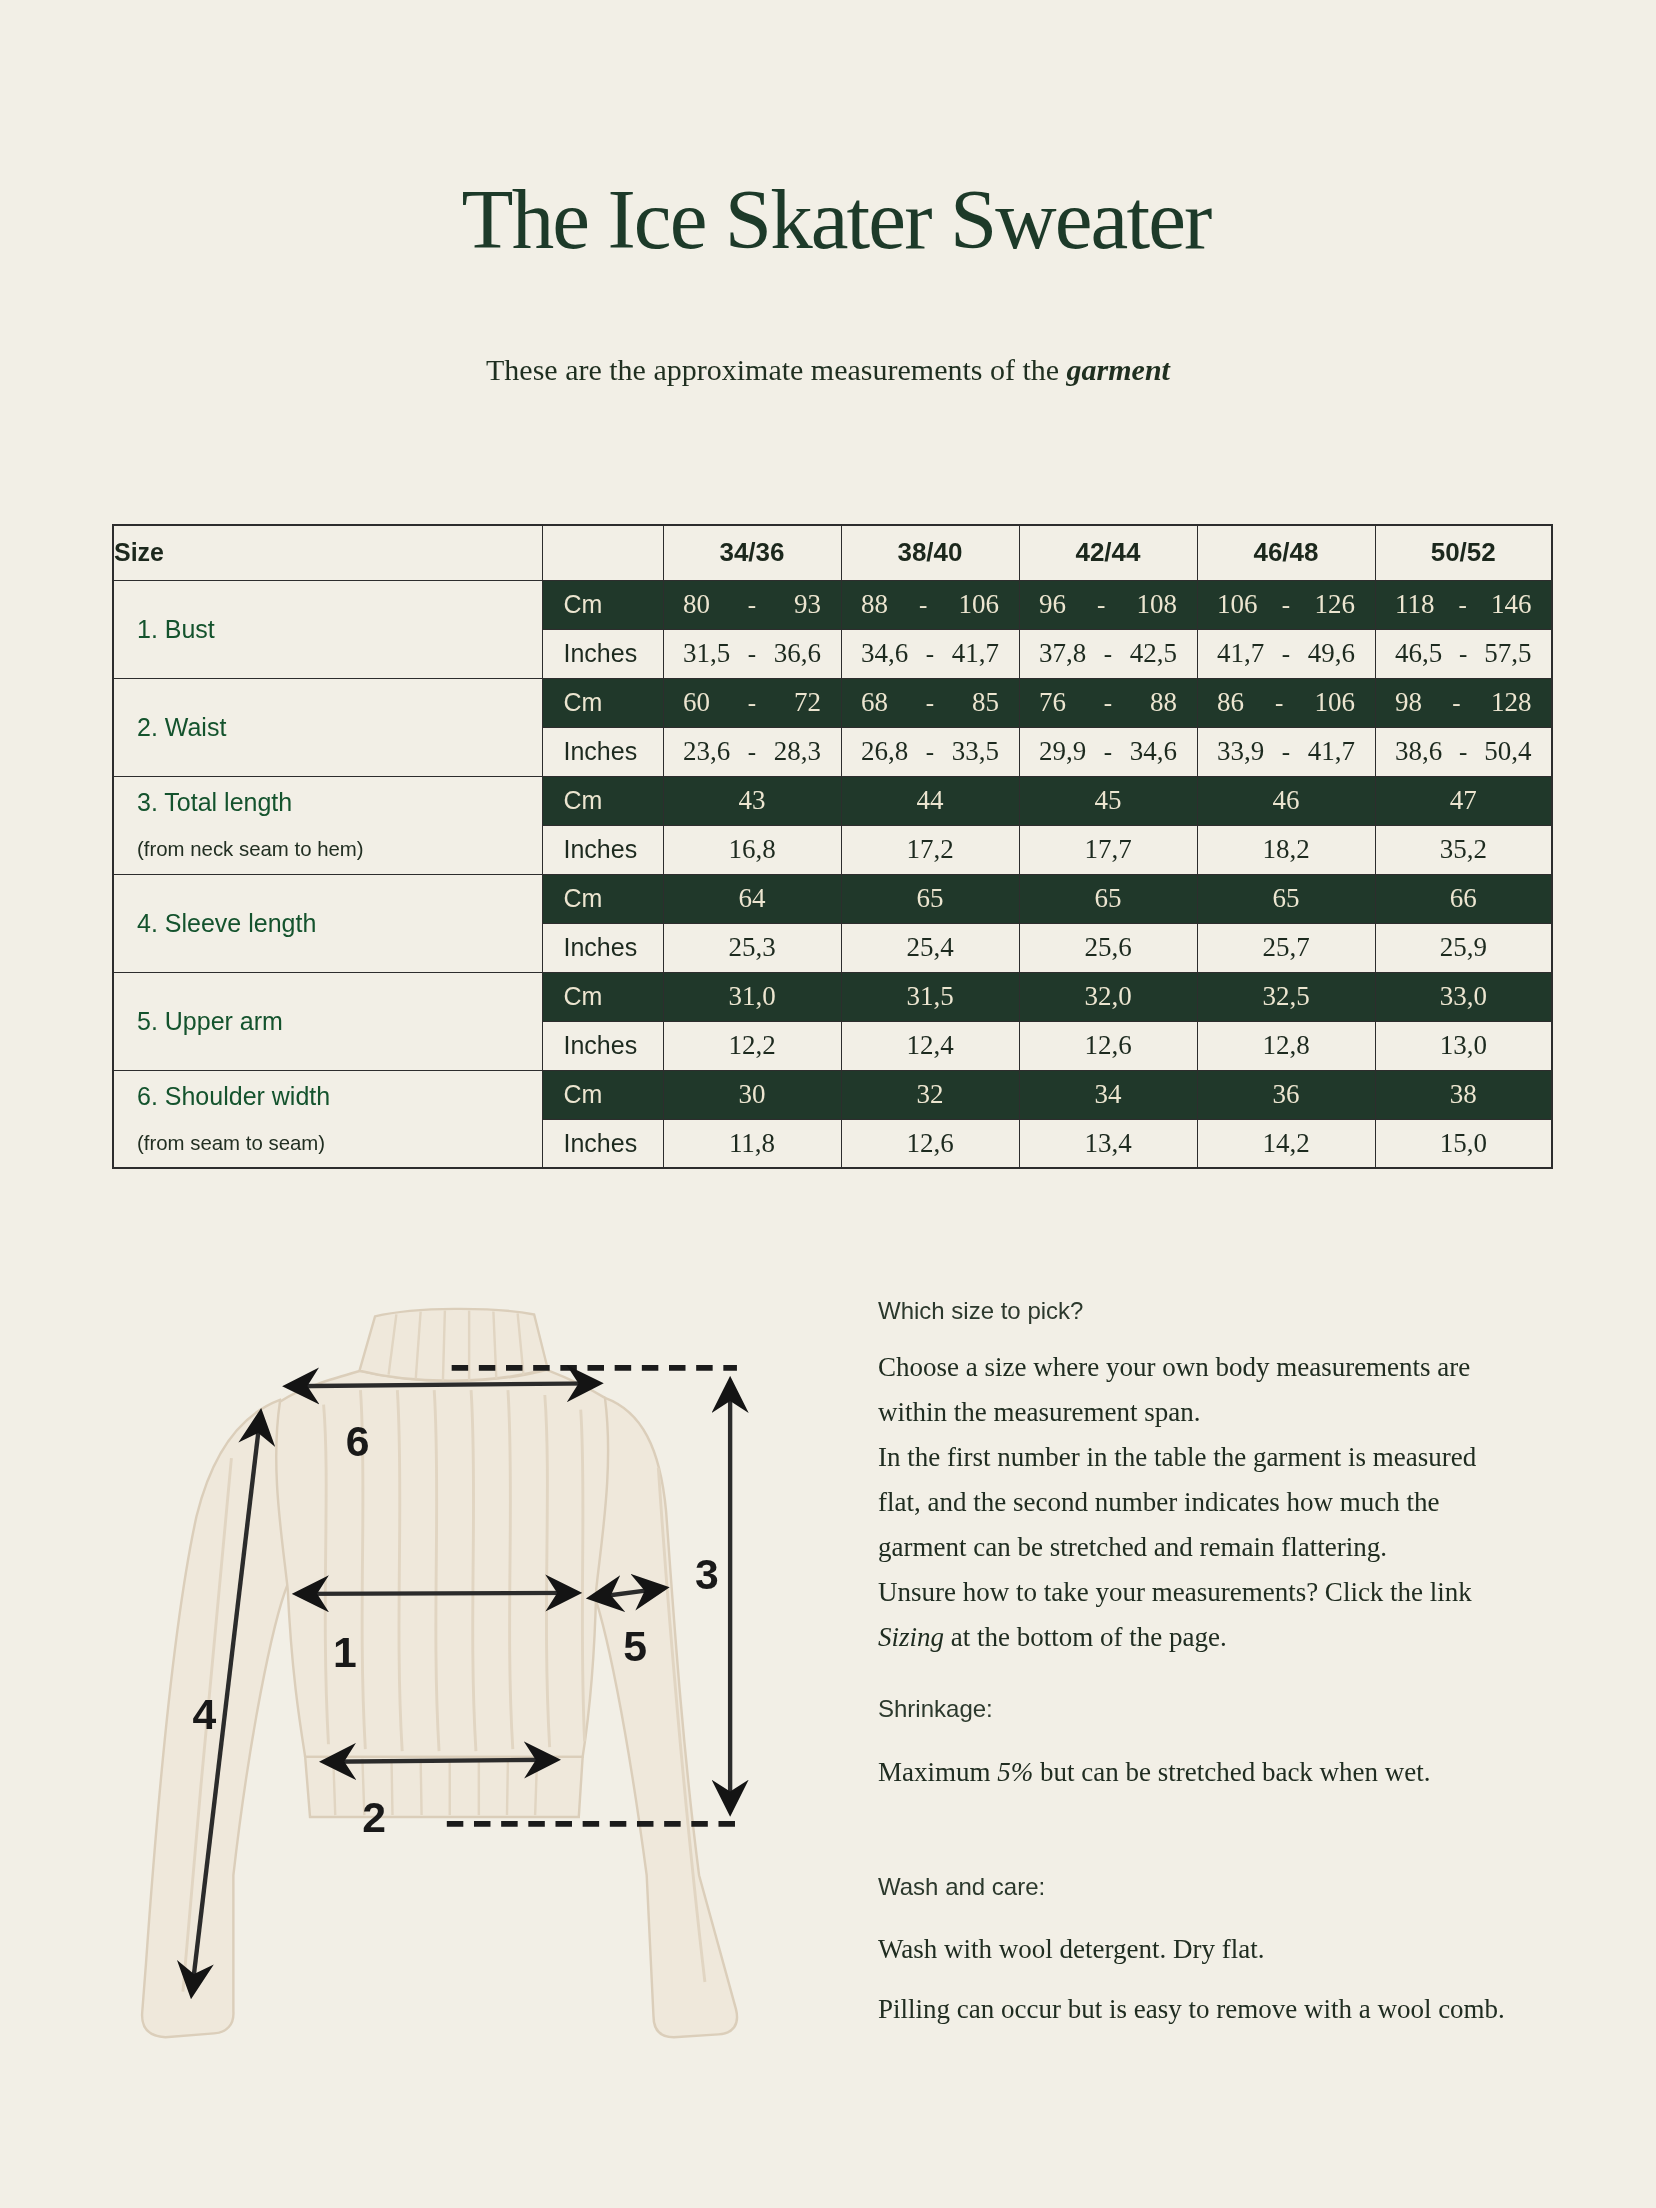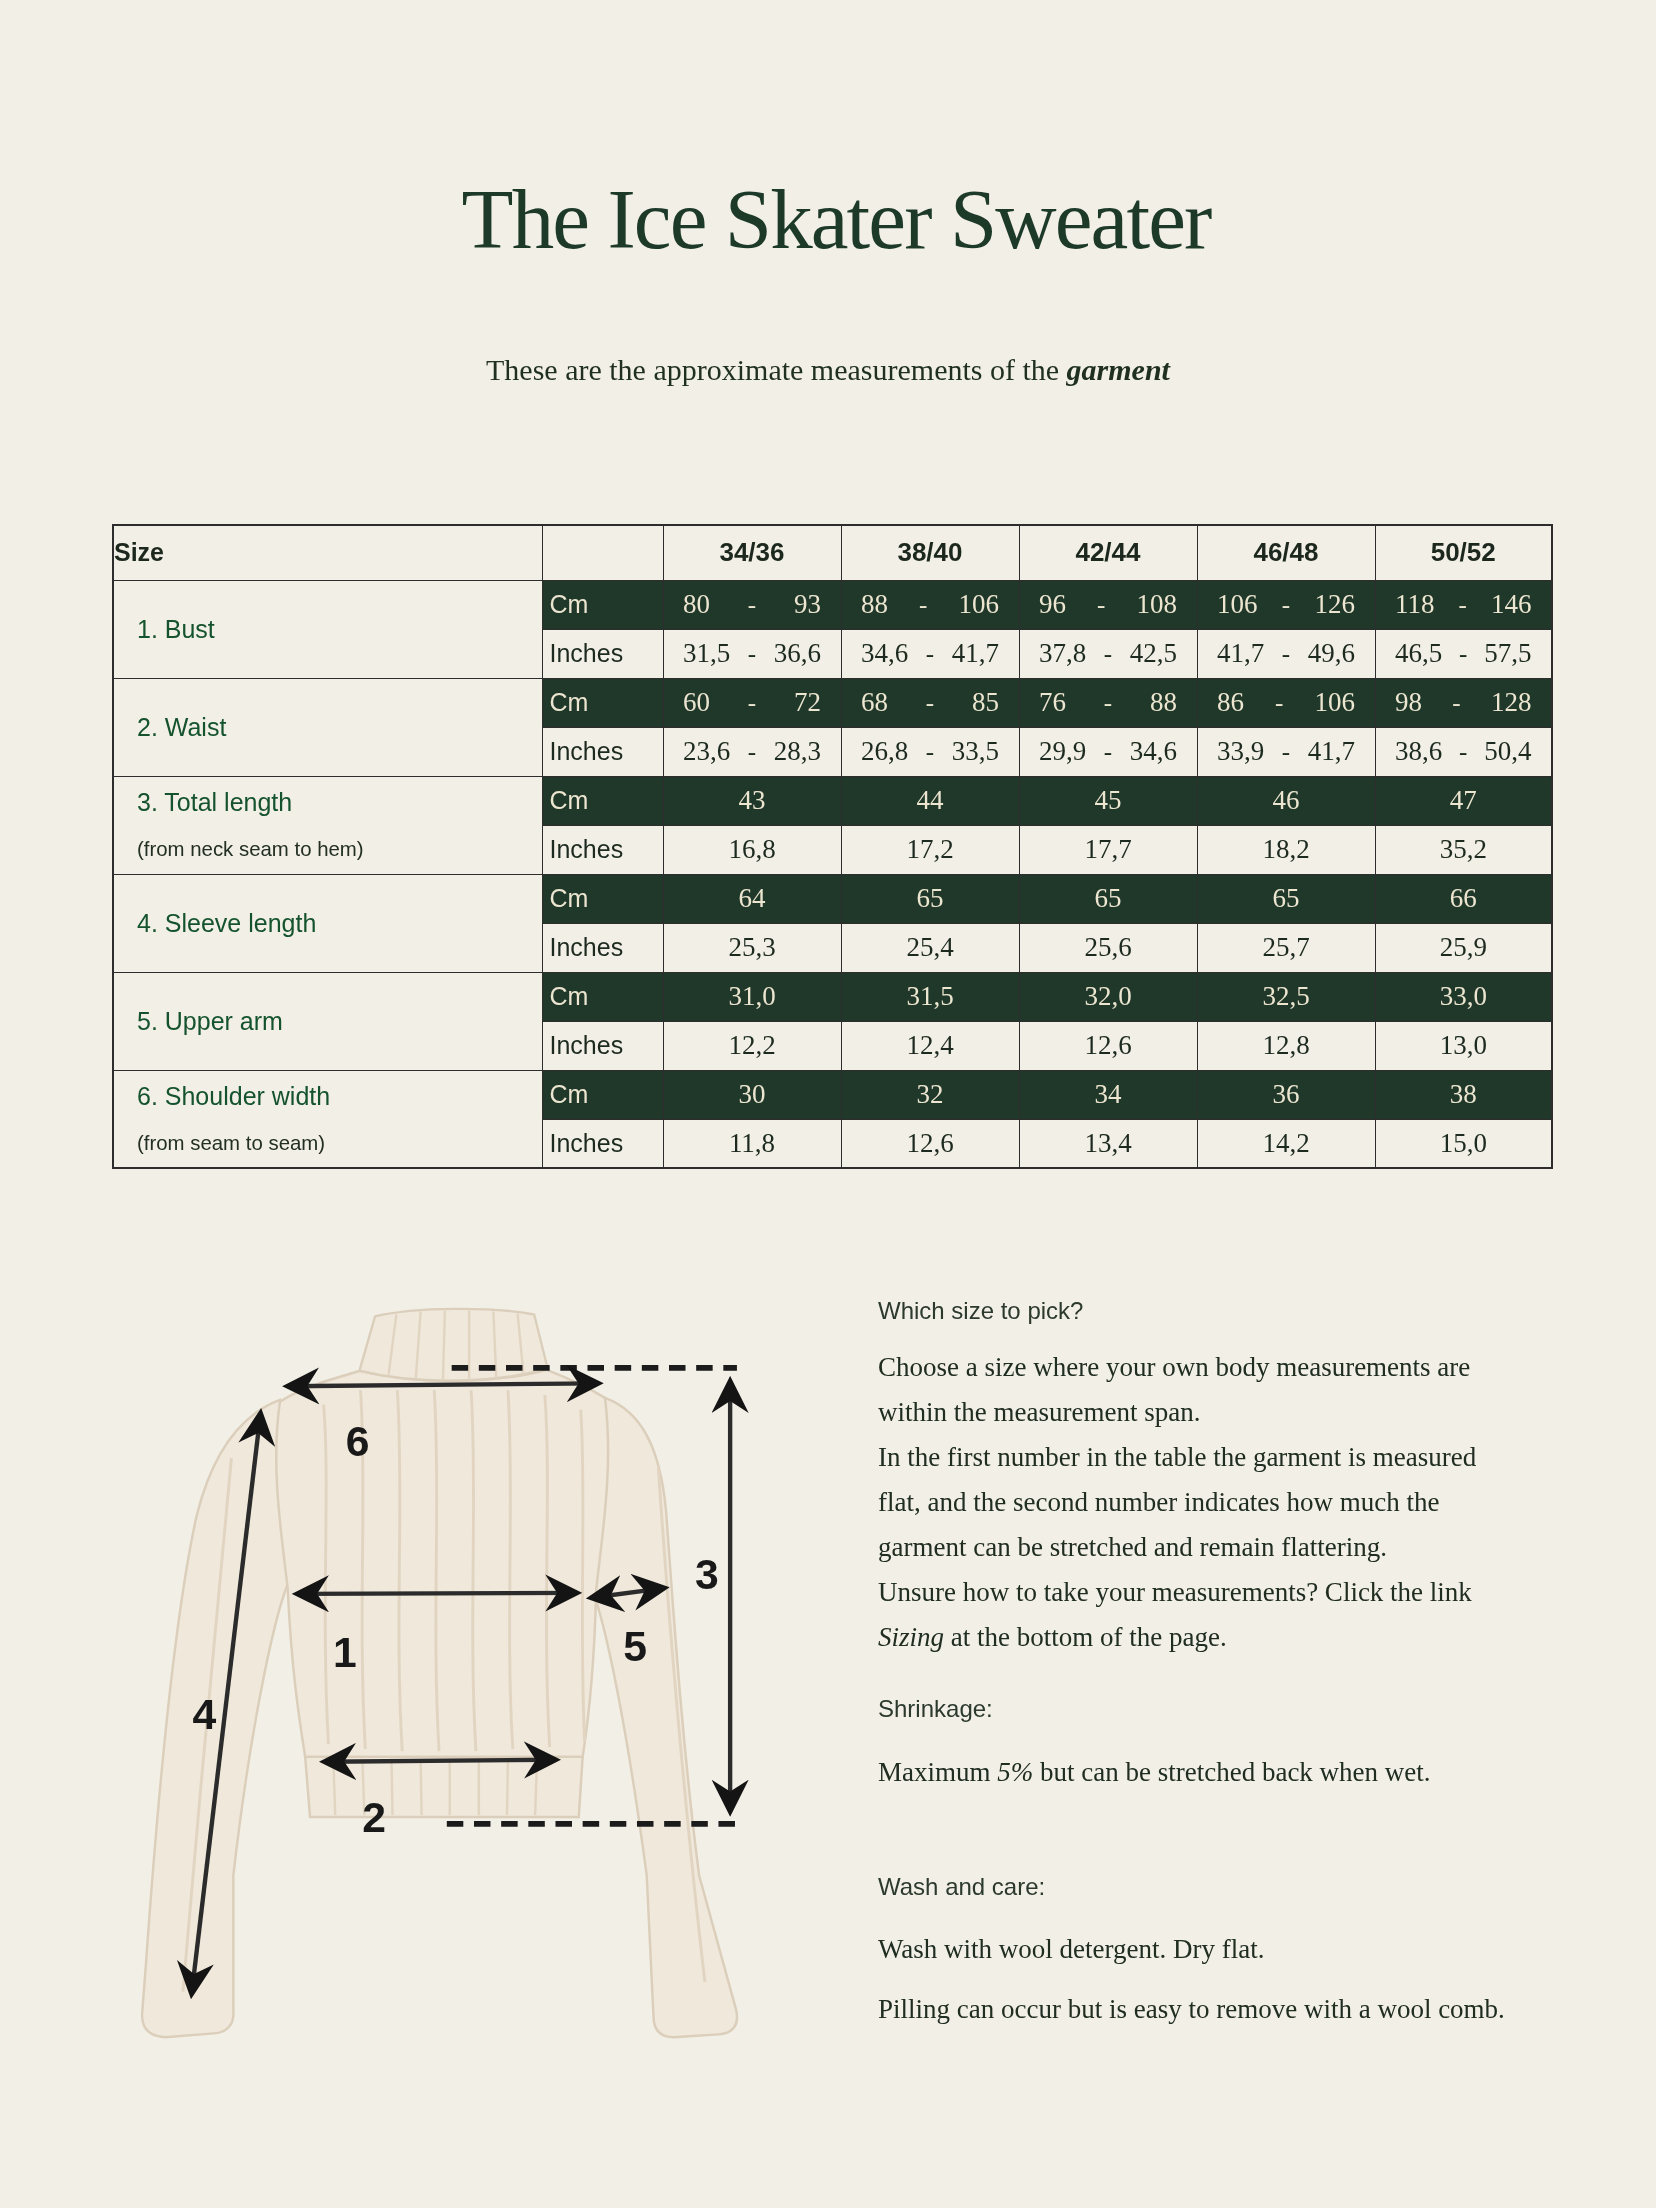--- a/index.html
+++ b/index.html
@@ -32,21 +32,21 @@
   tr.head-row{height:55px;}
   tr.sub-row{height:49px;}
   th.corner{
     text-align:left;font-size:25px;font-weight:700;color:#1c281d;
   }
   th.size-col{font-size:26px;font-weight:700;text-align:center;color:#1c281d;}
   td.label-cell{background:#f2efe6;}
   .label-wrap{display:flex;flex-direction:column;justify-content:center;gap:23px;padding-left:23px;}
   .row-label{font-size:25px;color:#14532d;line-height:27px;}
   .row-note{font-size:20.4px;color:#222f22;line-height:21.3px;}
-  td.unit-cell{font-size:25px;padding-left:7px;}
+  td.unit-cell{font-size:25px;padding-left:21px;}
   td.green{background:#20382a;color:#ece5d0;}
   td.cream{background:#f2efe6;color:#1d2a1f;}
   td.val{font-family:"Liberation Serif",serif;font-size:27px;text-align:center;}
   .range{display:flex;justify-content:space-between;align-items:center;padding:0 19.4px;}
   .range .dash{font-size:25px;}
 
   
   .diagram{position:absolute;left:115px;top:1293px;width:652px;height:757px;}
   .diagram svg{display:block;width:100%;height:100%;}
   .diagram text{

